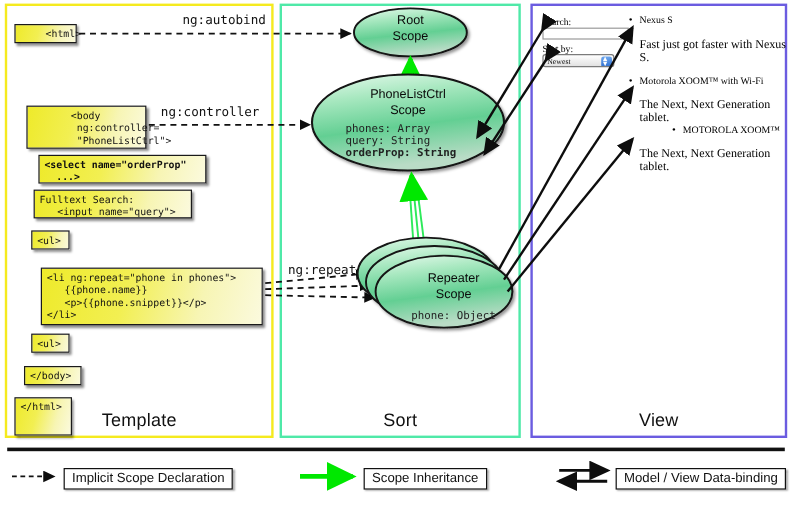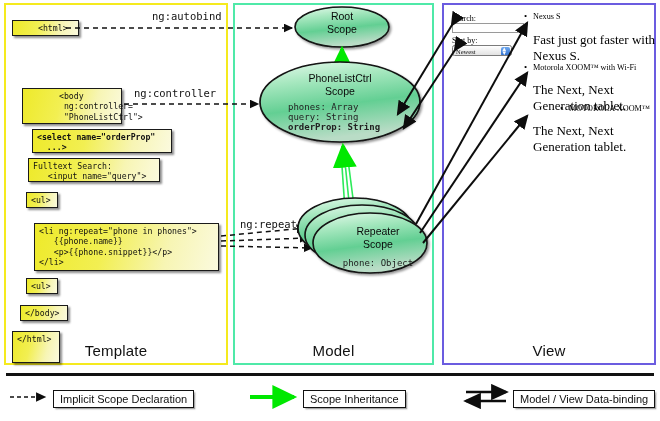--- a/index.html
+++ b/index.html
@@ -45,44 +45,44 @@
       font-family:"Liberation Serif", serif;font-size:6.5px;color:#111;
       padding-left:3px;line-height:11px;overflow:hidden;}
   .v-select .knob{position:absolute;right:1px;top:1px;width:9px;height:9px;border-radius:2px;
       background:linear-gradient(#6ea8ee,#2f6fd0);}
   .v-select .knob:before{content:"\25B4";position:absolute;left:1.5px;top:-3.5px;font-size:7px;color:#fff;}
   .v-select .knob:after{content:"\25BE";position:absolute;left:1.5px;top:1.2px;font-size:7px;color:#fff;}
 
   .ph-item{position:absolute;font-family:"Liberation Serif", serif;color:#000;}
   .ph-name{font-size:8.2px;}
   .ph-name:before{content:"\2022";position:absolute;left:-9px;top:-1px;font-size:9px;}
-  .ph-snip{font-size:13px;}
+  .ph-snip{font-size:10px;}
 
   
   #legend-rule{position:absolute;left:6px;top:373px;width:648px;height:3px;background:#111;}
   .lg-box{position:absolute;box-sizing:border-box;border:1.4px solid #111;background:#fff;
       box-shadow:1.5px 1.5px 1.5px rgba(0,0,0,.35);
       font-size:11px;color:#111;padding:2px 6px;white-space:nowrap;}
 </style>
 </head>
 <body>
 
 <div id="stage">
 
   <div class="panel" id="panel-template">
     <div class="panel-label">Template</div>
   </div>
   <div class="panel" id="panel-model">
-    <div class="panel-label">Model</div>
+    <div class="panel-label">Sort</div>
   </div>
   <div class="panel" id="panel-view">
     <div class="panel-label">View</div>
   </div>
 
-  <div class="ybox" style="left:12px;top:20px;width:67px;height:16px;padding-left:25px;">&lt;html&gt;</div>
+  <div class="ybox" style="left:12px;top:20px;width:52px;height:16px;padding-left:25px;">&lt;html&gt;</div>
 
   <div class="ybox" style="left:22px;top:88px;width:100px;height:36px;padding-left:36px;">&lt;body
  ng:controller=
  "PhoneListCtrl"&gt;</div>
 
   <div class="ybox bold" style="left:32px;top:129px;width:140px;height:24px;">&lt;select name="orderProp"
   ...&gt;</div>
 
   <div class="ybox" style="left:28px;top:158px;width:132px;height:24px;">Fulltext Search:
    &lt;input name="query"&gt;</div>

